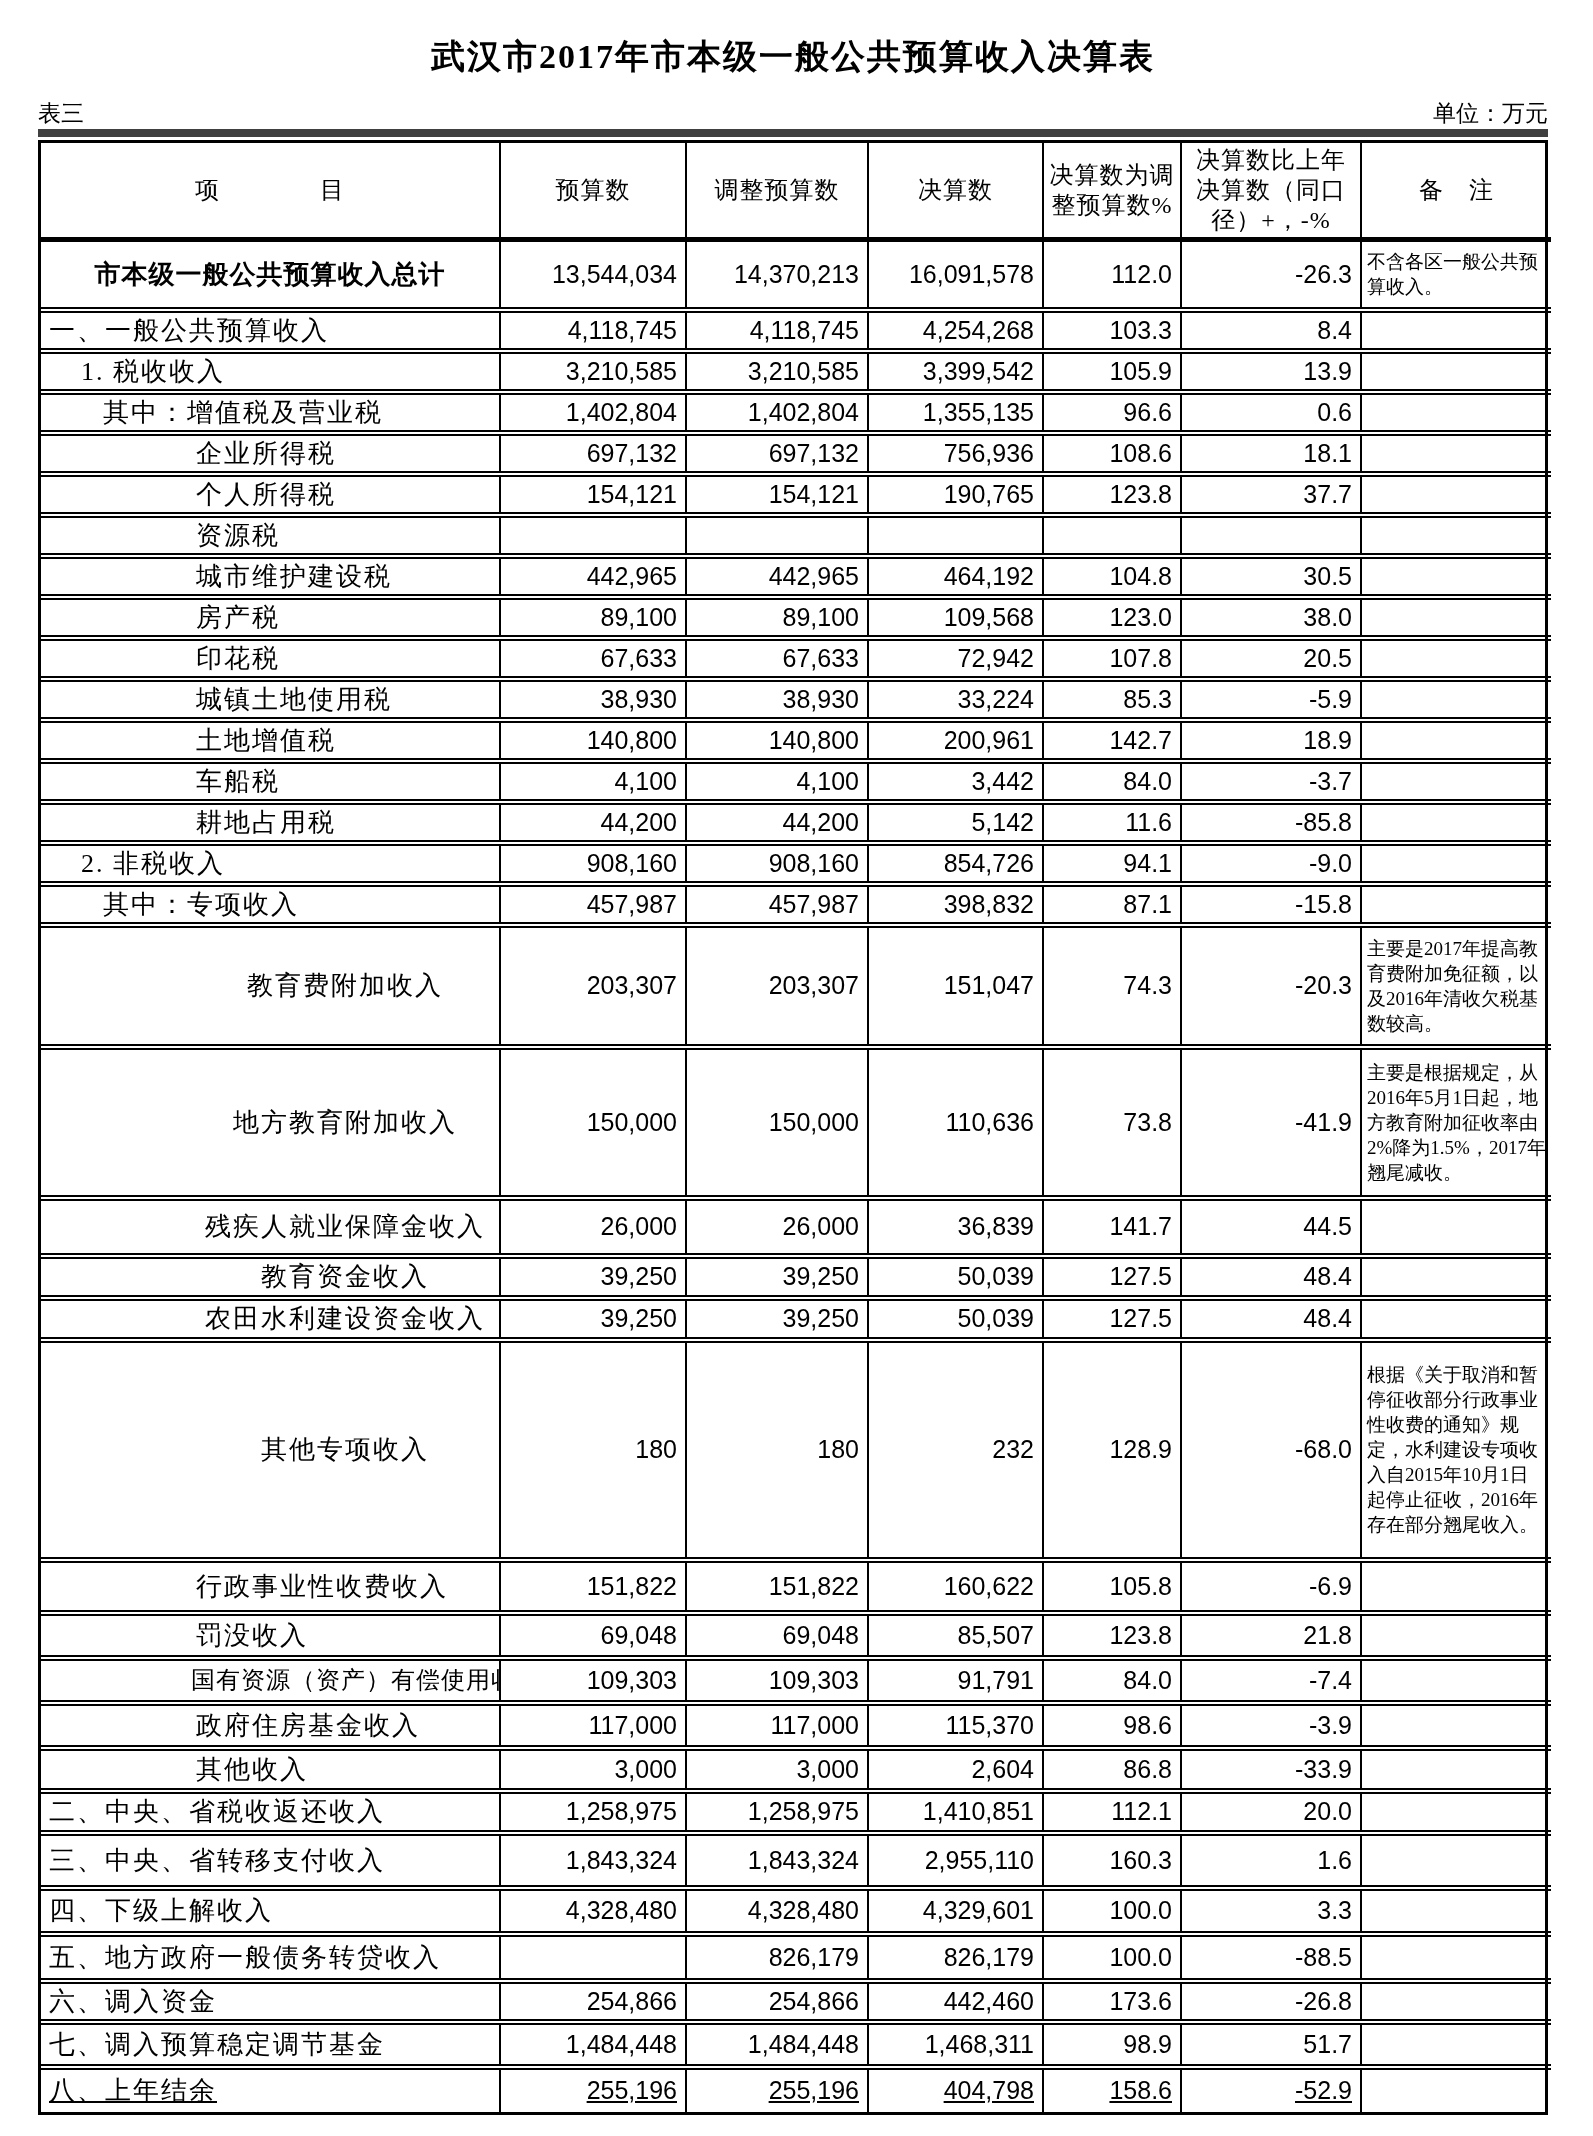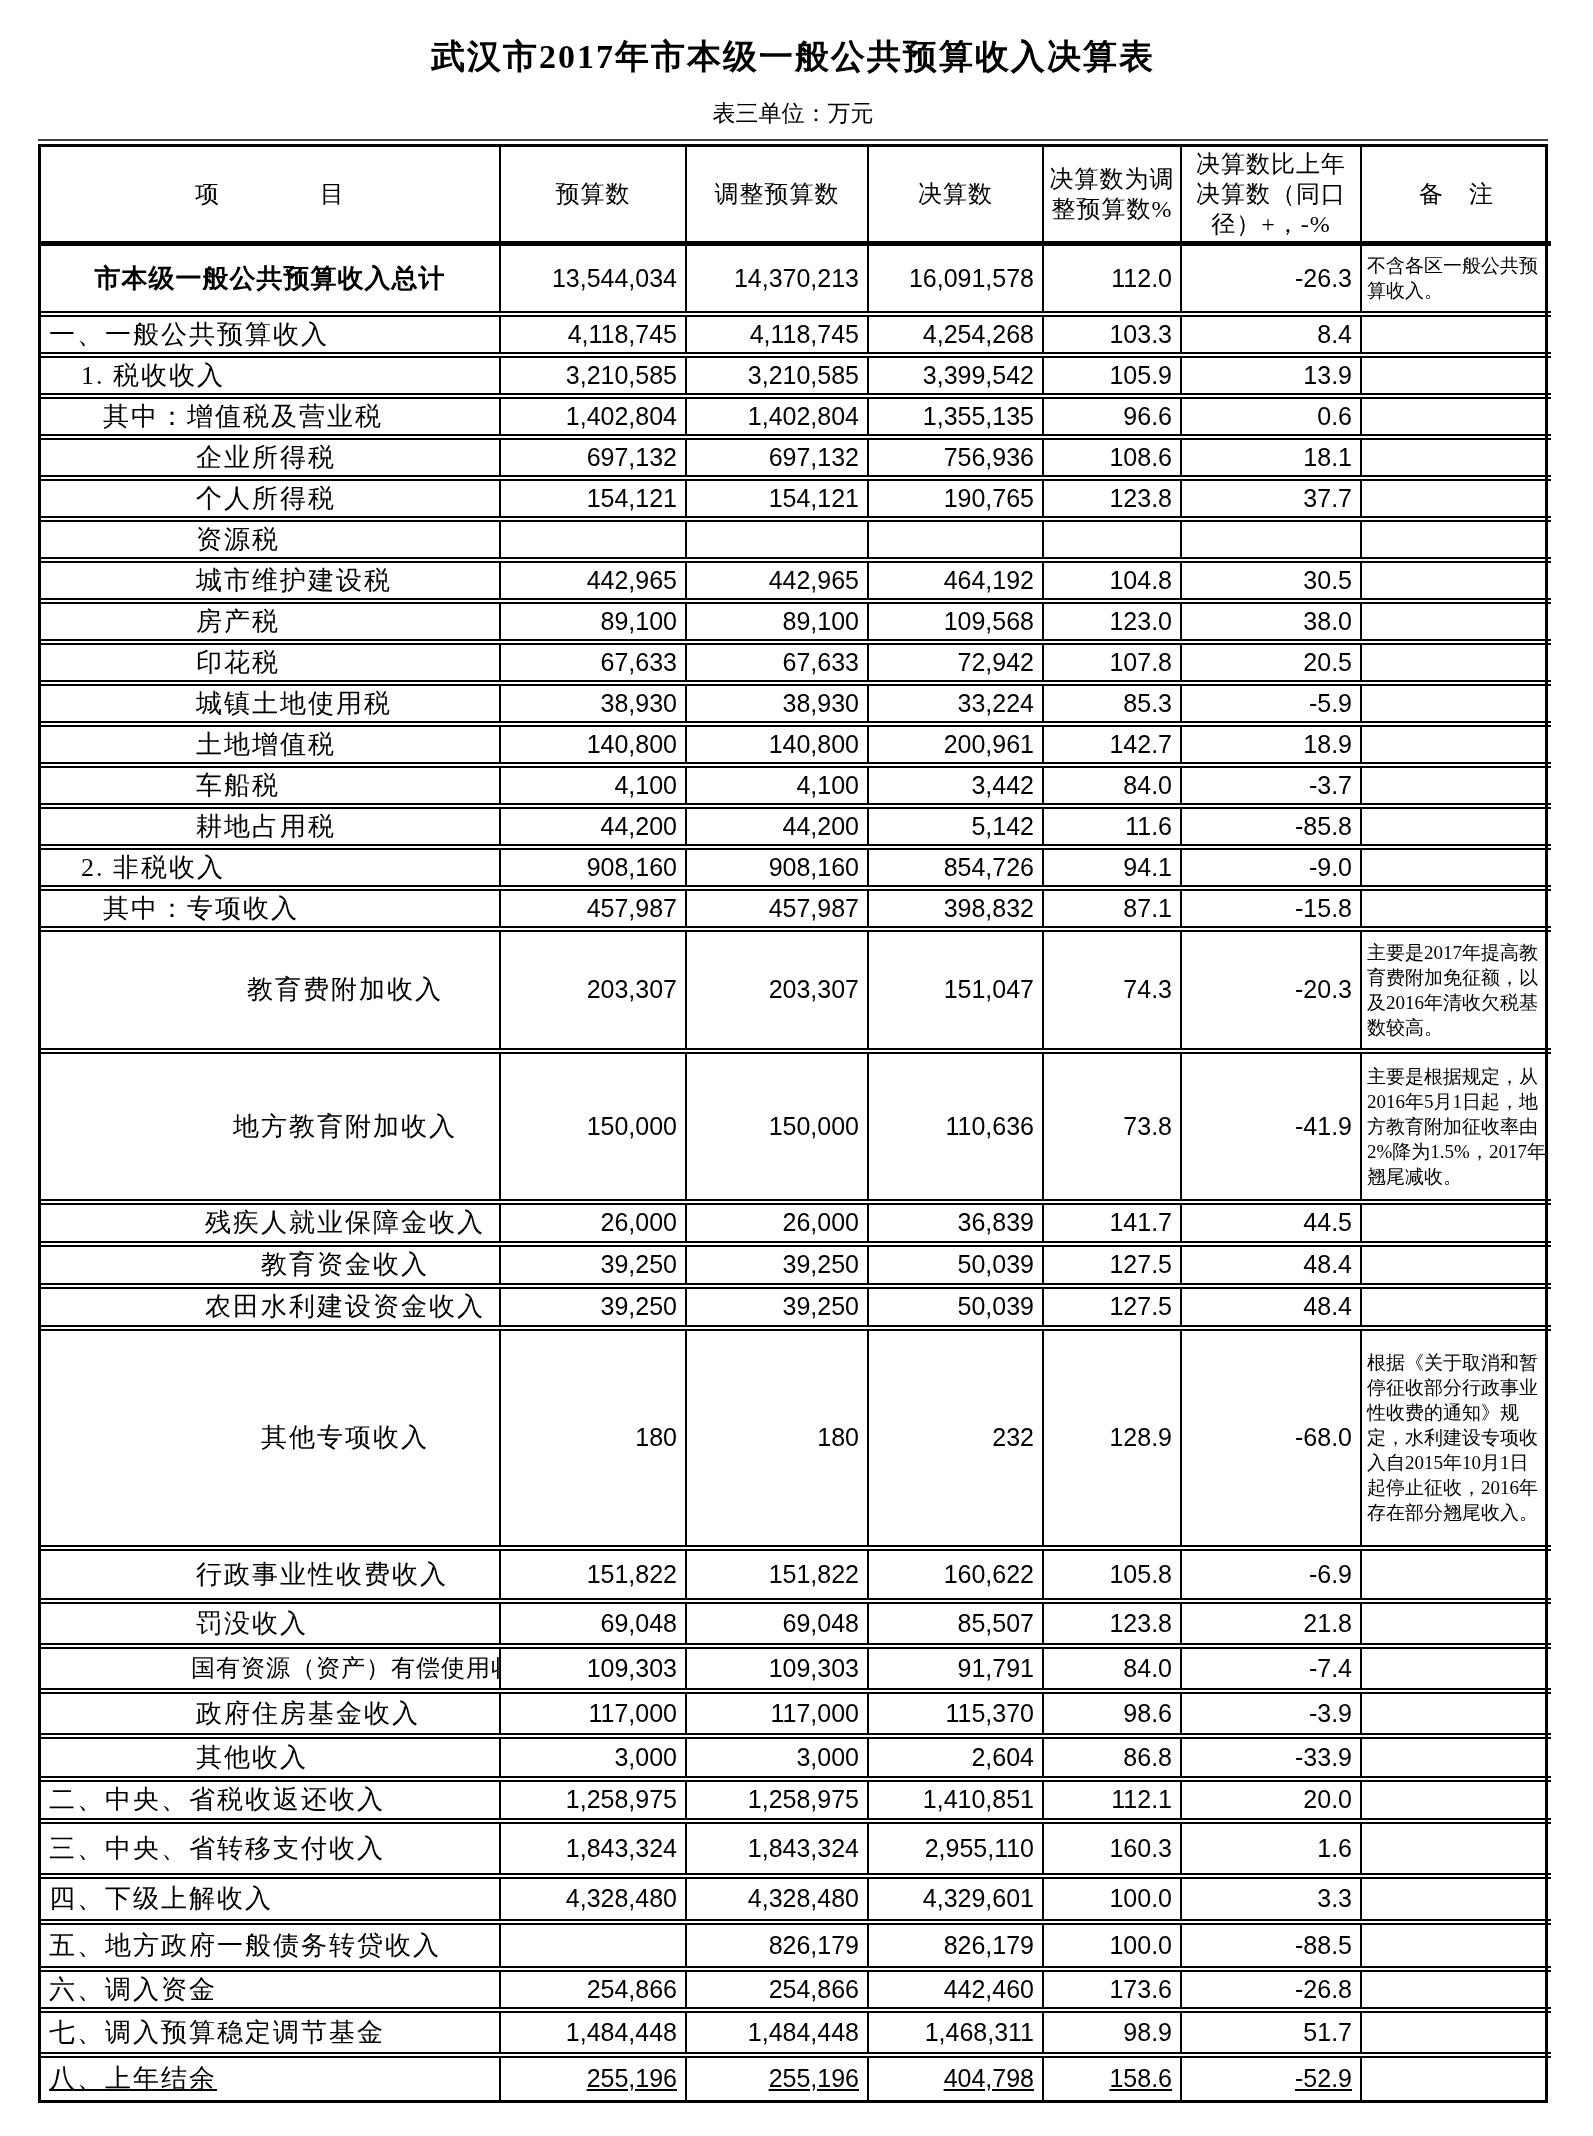--- a/index.html
+++ b/index.html
@@ -12,25 +12,25 @@
   .page{padding:34px 45px 0 38px;}
   .title{
     text-align:center;
     font-size:34px;
     font-weight:bold;
     letter-spacing:2px;
     margin:0 0 18px 0;
   }
   .meta{
     display:flex;
-    justify-content:center;
+    justify-content:space-between;
     align-items:flex-end;
     font-size:23px;
-    border-bottom:2px solid #404040;
-    padding-bottom:10px;
+    border-bottom:8px solid #404040;
+    padding-bottom:0;
   }
   .table-wrap{
     border:3px solid #000;
     margin-top:3px;
   }
   table{
     border-collapse:collapse;
     table-layout:fixed;
     width:100%;
   }
@@ -263,21 +263,21 @@
           </tr>
           <tr style="height: 151px;">
             <td class="item lvl-4">地方教育附加收入</td>
             <td class="num">150,000</td>
             <td class="num">150,000</td>
             <td class="num">110,636</td>
             <td class="num">73.8</td>
             <td class="num">-41.9</td>
             <td class="remark">主要是根据规定，从2016年5月1日起，地方教育附加征收率由2%降为1.5%，2017年翘尾减收。</td>
           </tr>
-          <tr style="height: 42px;">
+          <tr style="height: 58px;">
             <td class="item lvl-4">残疾人就业保障金收入</td>
             <td class="num">26,000</td>
             <td class="num">26,000</td>
             <td class="num">36,839</td>
             <td class="num">141.7</td>
             <td class="num">44.5</td>
             <td class="remark"></td>
           </tr>
           <tr style="height: 42px; margin-top: 40px;">
             <td class="item lvl-4">教育资金收入</td>

